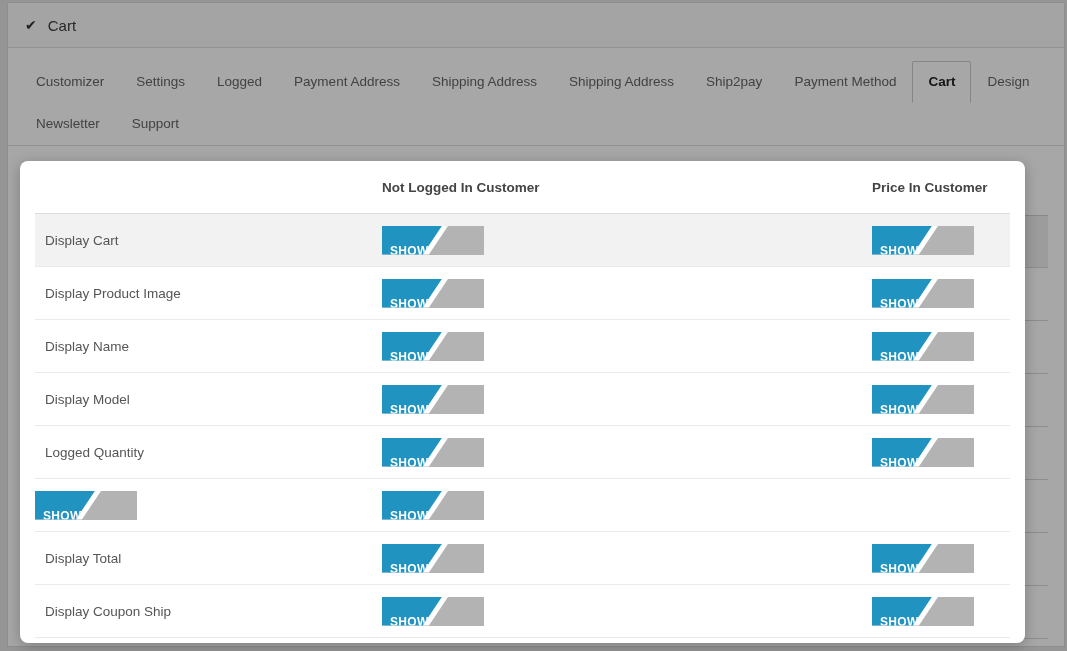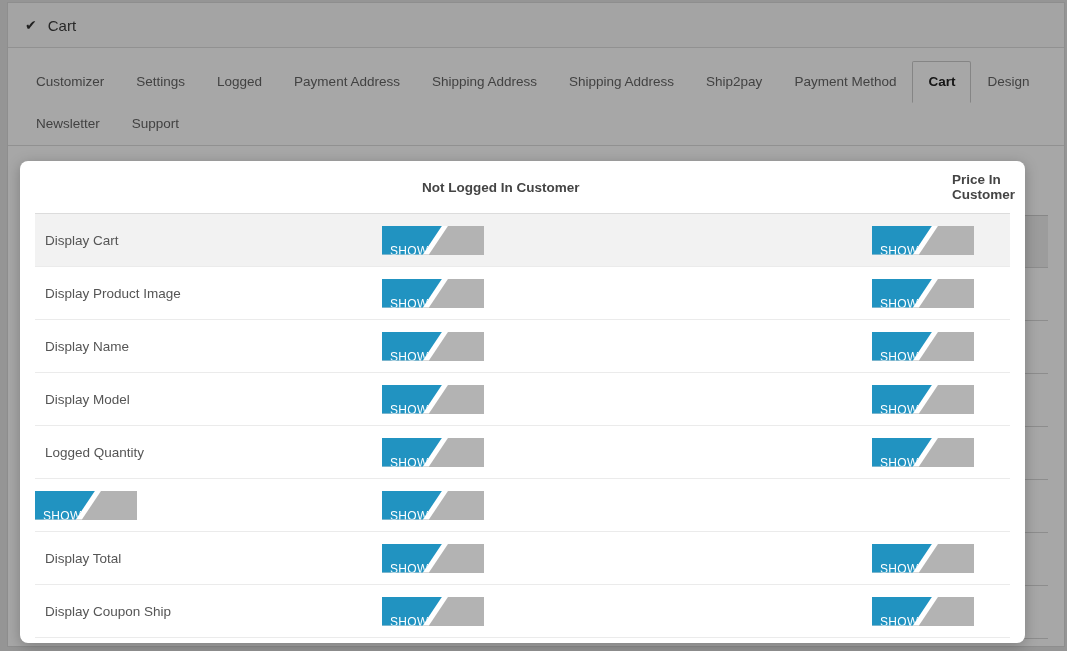--- a/index.html
+++ b/index.html
@@ -45,42 +45,42 @@
   .overlay { position:absolute; inset:0; background:rgba(0,0,0,0.345); z-index:10; }
 
   
   .modal {
     position:absolute; z-index:20; left:20px; top:161px;
     width:1005px; height:482px; background:#ffffff;
     border-radius:8px; padding:0 15px;
     box-shadow:0 3px 14px rgba(0,0,0,0.25);
   }
   .mgrid { display:grid; grid-template-columns:347px 490px 1fr; align-items:center; }
-  .mhead { height:53px; border-bottom:1px solid #dcdcdc;gap:40px; }
+  .mhead { height:53px; border-bottom:1px solid #dcdcdc; }
   .mhead .cell { font-size:13.5px; font-weight:bold; color:#444444; }
   .mrow { height:53px; border-bottom:1px solid #ebebeb; }
   .mrow.striped { background:#f2f2f2; }
   .rlabel { font-size:13.5px; color:#555555; padding-left:10px; display:inline-block; }
 
   
   .toggle {
     position:relative; width:102px; height:29px;
     background:#b3b3b3; cursor:pointer; overflow:hidden;
   }
   .tg-white {
     position:absolute; inset:0; background:#ffffff;
     clip-path:polygon(0 0, 65% 0, 46% 100%, 0 100%);
   }
   .tg-on {
     position:absolute; inset:0; background:#2193c1;
     clip-path:polygon(0 0, 59% 0, 40% 100%, 0 100%);
     display:flex; align-items:center;
   }
   .tg-label {
-    color:#ffffff; font-weight:normal; font-size:12px;
+    color:#ffffff; font-weight:bold; font-size:12px;
     padding-left:8px; letter-spacing:0.3px;margin-top:21px;
   }
 </style>
 </head>
 <body>
 
 <div class="stage">
 
   <div class="bg-panel">
     <div class="panel-heading">

